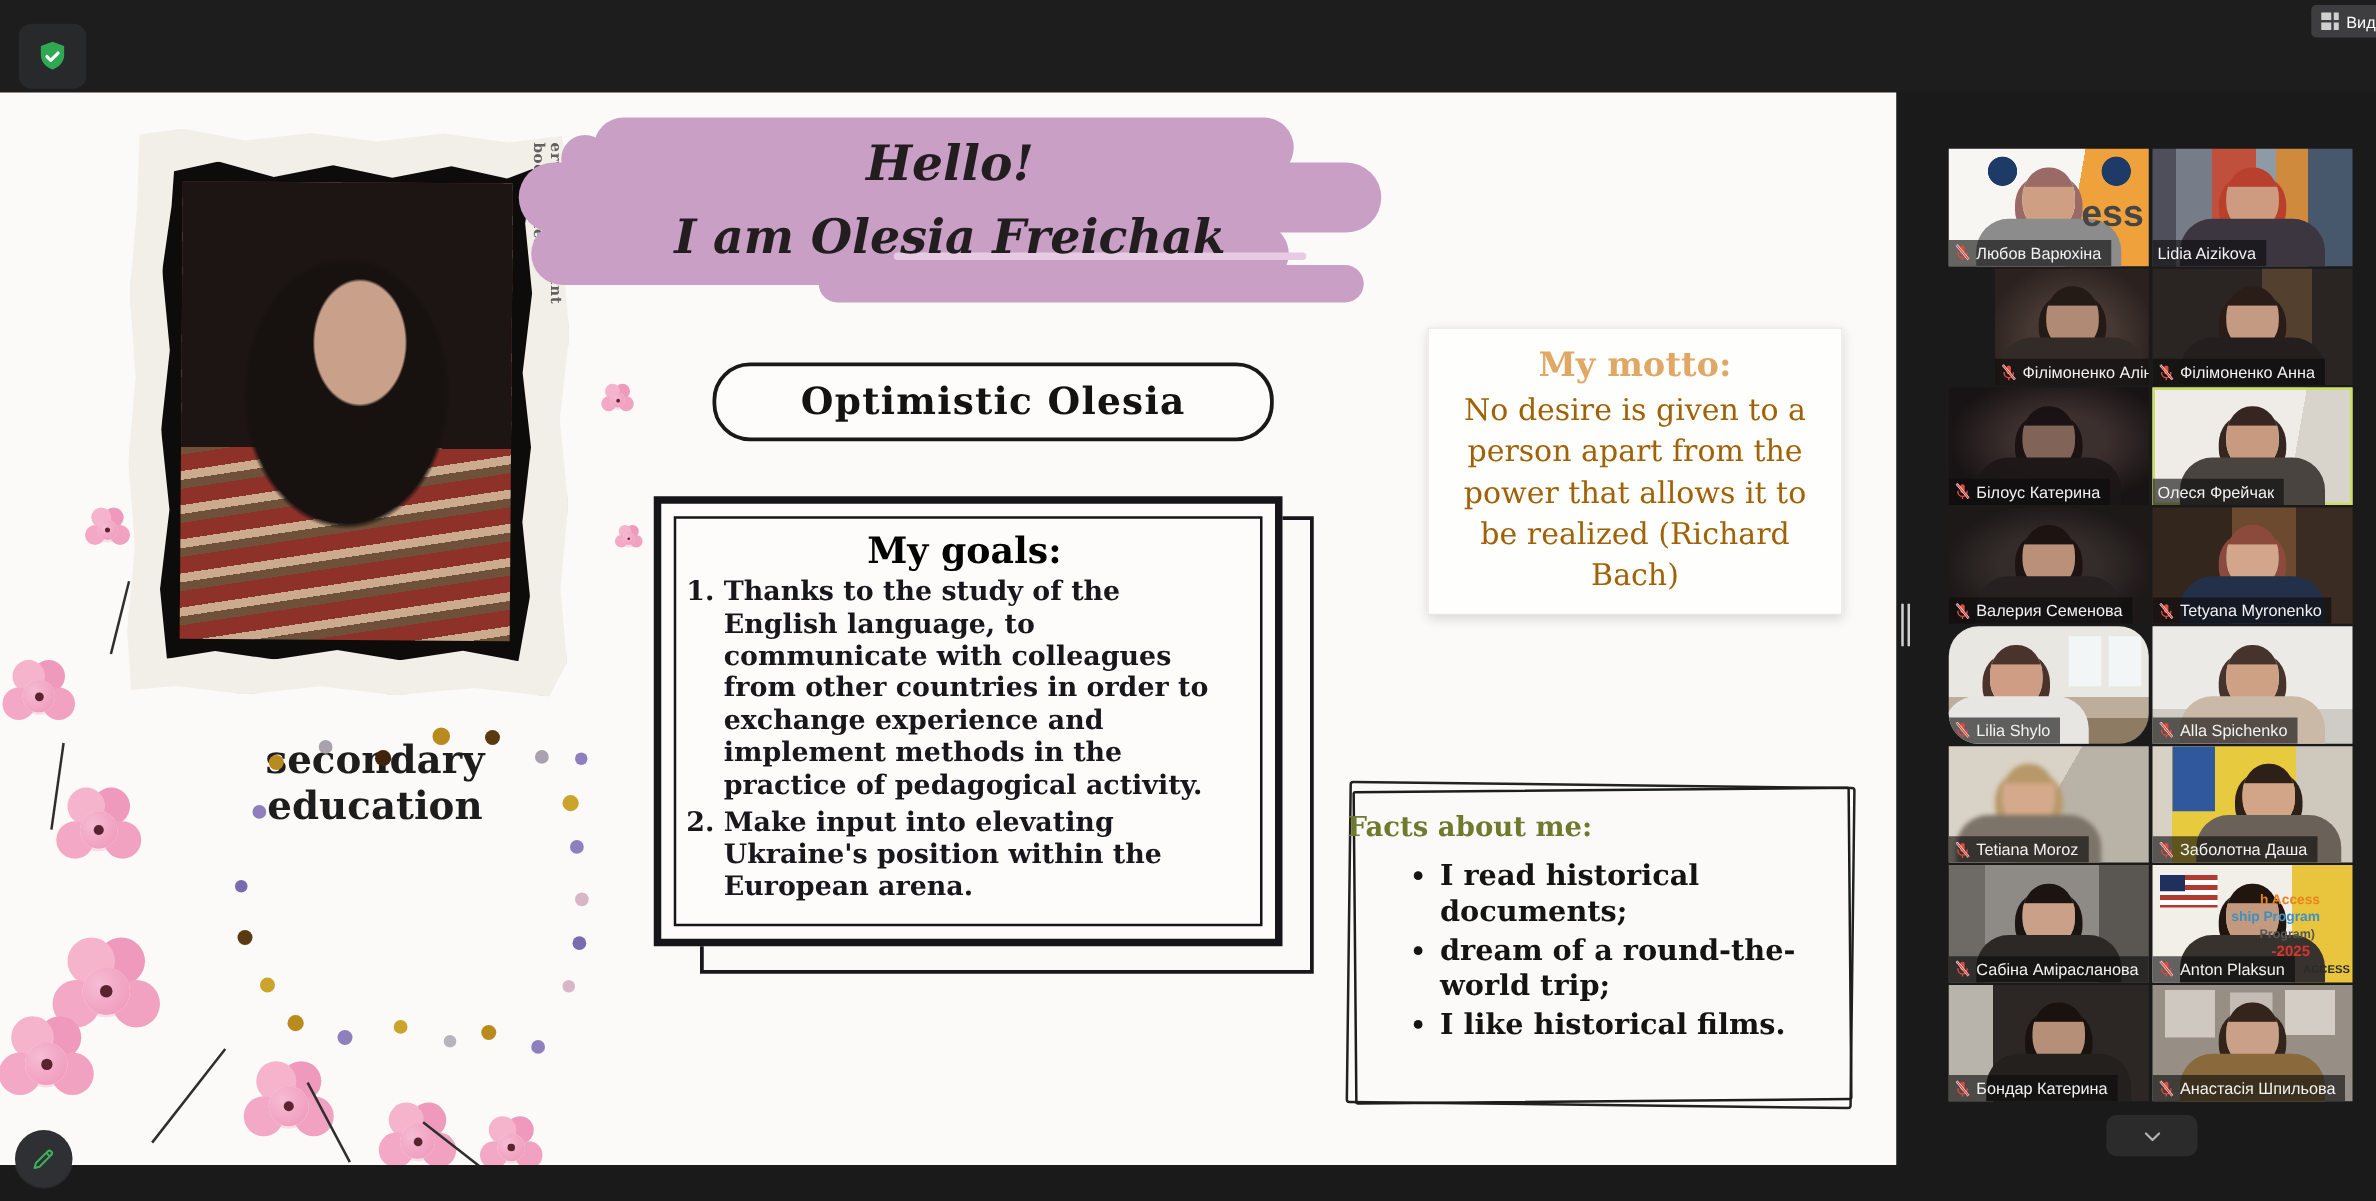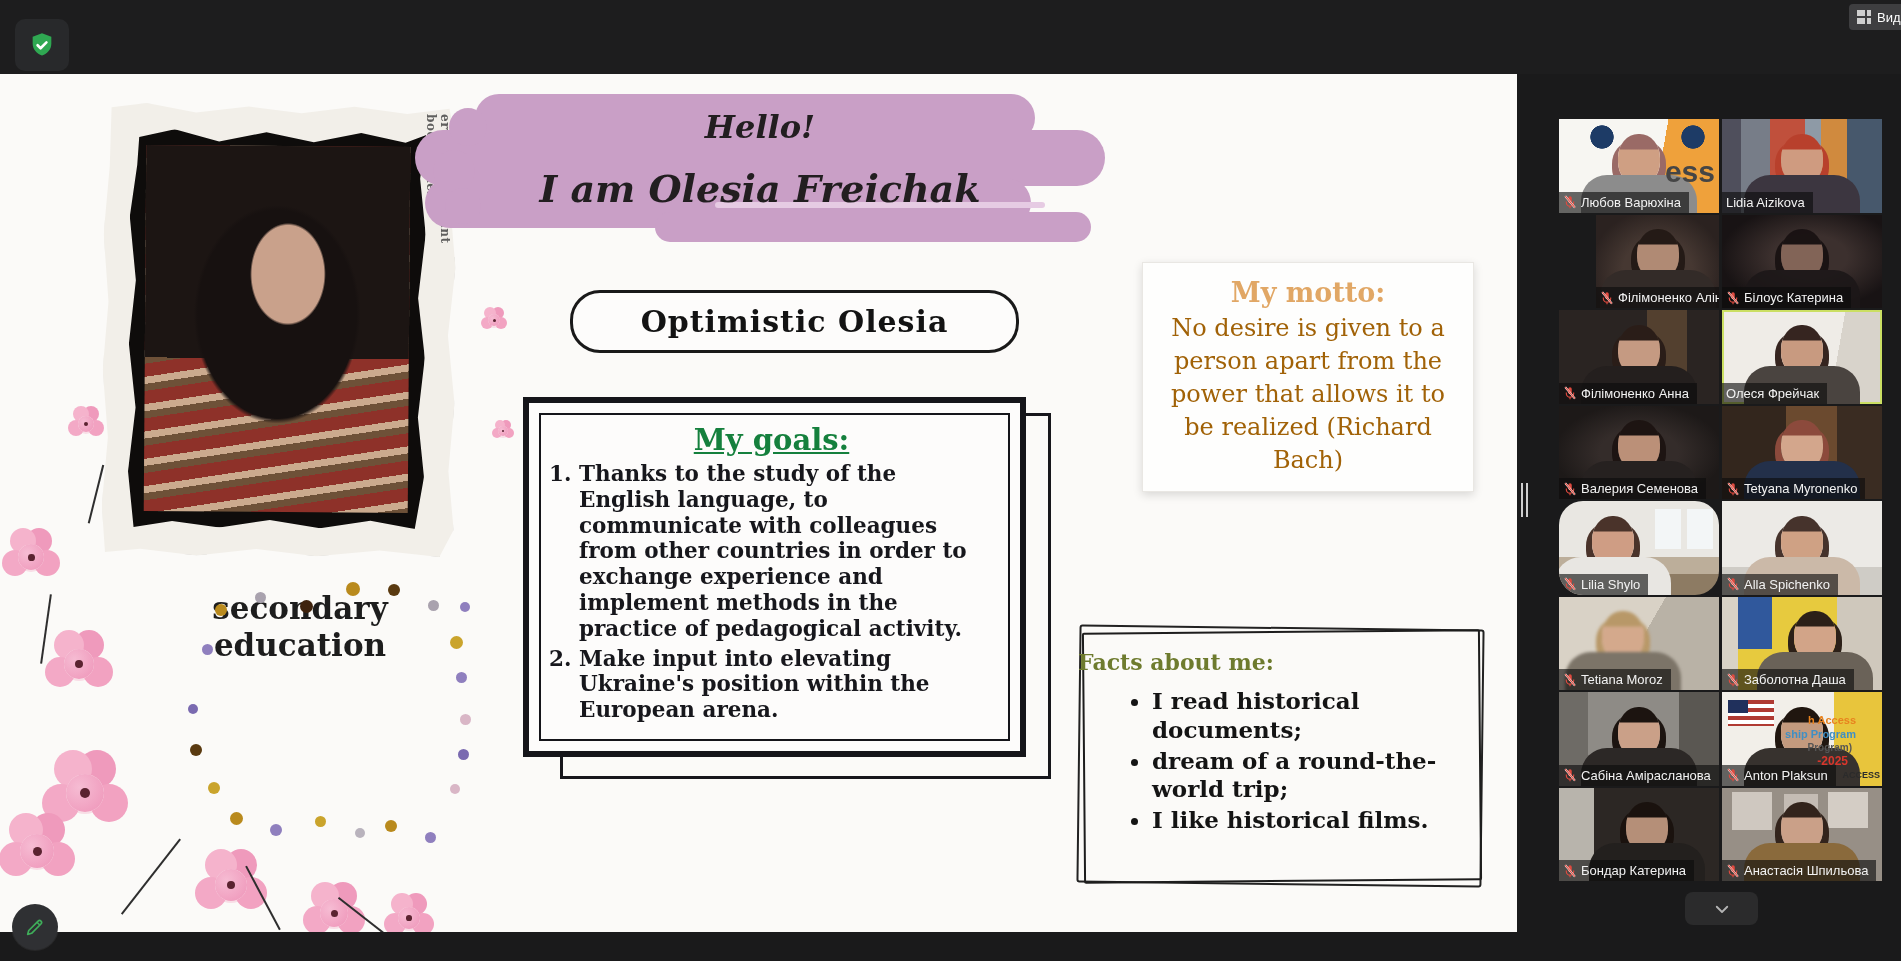--- a/index.html
+++ b/index.html
@@ -37,21 +37,21 @@
   .brush i{position:absolute;background:#c99fc6;border-radius:28px;}
   .brush .b1{left:60px;top:0;width:560px;height:48px;}
   .brush .b2{left:0;top:36px;width:690px;height:56px;}
   .brush .b3{left:10px;top:84px;width:606px;height:50px;}
   .brush .b4{left:240px;top:118px;width:436px;height:30px;border-radius:15px;}
   .brush .p1{left:34px;top:14px;width:38px;height:38px;border-radius:50%;}
   .brush .p2{left:18px;top:56px;width:42px;height:42px;border-radius:50%;}
   .brush .p3{left:30px;top:94px;width:36px;height:36px;border-radius:50%;}
   .brush .hl{left:300px;top:108px;width:330px;height:6px;background:#e6cbe3;border-radius:3px;}
   .title1{position:absolute;left:415px;top:34px;width:690px;text-align:center;
-      font-size:32px;font-weight:700;font-style:italic;color:#221e20;}
+      font-size:39px;font-weight:700;font-style:italic;color:#221e20;}
   .title2{position:absolute;left:415px;top:92px;width:690px;text-align:center;
       font-size:38px;font-weight:700;font-style:italic;color:#221e20;}
   .badge{position:absolute;left:570px;top:216px;width:443px;height:57px;border:3px solid #191919;
       border-radius:30px;display:flex;align-items:center;justify-content:center;
       font-size:30px;font-weight:700;letter-spacing:1px;color:#131313;background:#fdfcfb;}
   
   .goals-wrap{position:absolute;left:523px;top:323px;width:503px;height:360px;}
   .goals-offset{position:absolute;left:37px;top:16px;width:485px;height:360px;border:3px solid #17171c;}
   .goals-box{position:absolute;inset:0;border:6px solid #15151a;background:#fdfcfb;z-index:1;}
   .goals-inner{position:absolute;inset:10px;border:2px solid #15151a;padding:6px 14px 0 8px;}
@@ -198,21 +198,21 @@
     </div>
     <div class="title1">Hello!</div>
     <div class="title2">I am Olesia Freichak</div>
 
     <div class="badge">Optimistic Olesia</div>
 
     <div class="goals-wrap">
       <div class="goals-offset"></div>
       <div class="goals-box">
         <div class="goals-inner">
-          <div class="goals-head" id="goals-head" style="color: #15803d; text-decoration: underline;">My goals:</div>
+          <div class="goals-head" id="goals-head" style="color: #000000;">My goals:</div>
           <ol class="goals-list">
             <li>Thanks to the study of the English language, to communicate with colleagues from other countries in order to exchange experience and implement methods in the practice of pedagogical activity.</li>
             <li>Make input into elevating Ukraine's position within the European arena.</li>
           </ol>
         </div>
       </div>
     </div>
 
     <div class="motto-card">
       <div class="motto-head" id="motto-head" style="color: rgb(225, 167, 101);">My motto:</div>
@@ -342,48 +342,48 @@
           <rect x="6" y="1.5" width="4" height="8" rx="2" fill="#e04a3f"></rect>
           <path d="M3.8 7.5v1a4.2 4.2 0 0 0 8.4 0v-1" stroke="#e04a3f" stroke-width="1.3" fill="none"></path>
           <path d="M8 12.8v2.2" stroke="#e04a3f" stroke-width="1.3"></path>
           <path d="M2.6 1.2l11 13.2" stroke="#fff" stroke-width="2.2"></path>
           <path d="M2.6 1.2l11 13.2" stroke="#e04a3f" stroke-width="1.2"></path>
         </svg>
       </span>
       <span class="pname">Філімоненко Аліна</span>
     </div>
   </div>
+      <div class="tile t4">
+    <div class="person"></div>
+    <div class="name-bar">
+      <span class="mic">
+        <svg width="14" height="14" viewBox="0 0 16 16">
+          <rect x="6" y="1.5" width="4" height="8" rx="2" fill="#e04a3f"></rect>
+          <path d="M3.8 7.5v1a4.2 4.2 0 0 0 8.4 0v-1" stroke="#e04a3f" stroke-width="1.3" fill="none"></path>
+          <path d="M8 12.8v2.2" stroke="#e04a3f" stroke-width="1.3"></path>
+          <path d="M2.6 1.2l11 13.2" stroke="#fff" stroke-width="2.2"></path>
+          <path d="M2.6 1.2l11 13.2" stroke="#e04a3f" stroke-width="1.2"></path>
+        </svg>
+      </span>
+      <span class="pname">Філімоненко Анна</span>
+    </div>
+  </div>
       <div class="tile t5">
     <div class="person"></div>
     <div class="name-bar">
       <span class="mic">
         <svg width="14" height="14" viewBox="0 0 16 16">
           <rect x="6" y="1.5" width="4" height="8" rx="2" fill="#e04a3f"></rect>
           <path d="M3.8 7.5v1a4.2 4.2 0 0 0 8.4 0v-1" stroke="#e04a3f" stroke-width="1.3" fill="none"></path>
           <path d="M8 12.8v2.2" stroke="#e04a3f" stroke-width="1.3"></path>
           <path d="M2.6 1.2l11 13.2" stroke="#fff" stroke-width="2.2"></path>
           <path d="M2.6 1.2l11 13.2" stroke="#e04a3f" stroke-width="1.2"></path>
         </svg>
       </span>
       <span class="pname">Білоус Катерина</span>
-    </div>
-  </div>
-      <div class="tile t4">
-    <div class="person"></div>
-    <div class="name-bar">
-      <span class="mic">
-        <svg width="14" height="14" viewBox="0 0 16 16">
-          <rect x="6" y="1.5" width="4" height="8" rx="2" fill="#e04a3f"></rect>
-          <path d="M3.8 7.5v1a4.2 4.2 0 0 0 8.4 0v-1" stroke="#e04a3f" stroke-width="1.3" fill="none"></path>
-          <path d="M8 12.8v2.2" stroke="#e04a3f" stroke-width="1.3"></path>
-          <path d="M2.6 1.2l11 13.2" stroke="#fff" stroke-width="2.2"></path>
-          <path d="M2.6 1.2l11 13.2" stroke="#e04a3f" stroke-width="1.2"></path>
-        </svg>
-      </span>
-      <span class="pname">Філімоненко Анна</span>
     </div>
   </div>
       <div class="tile t6 active">
     <div class="person"></div>
     <div class="name-bar">
 
       <span class="pname">Олеся Фрейчак</span>
     </div>
   </div>
       <div class="tile t7">

